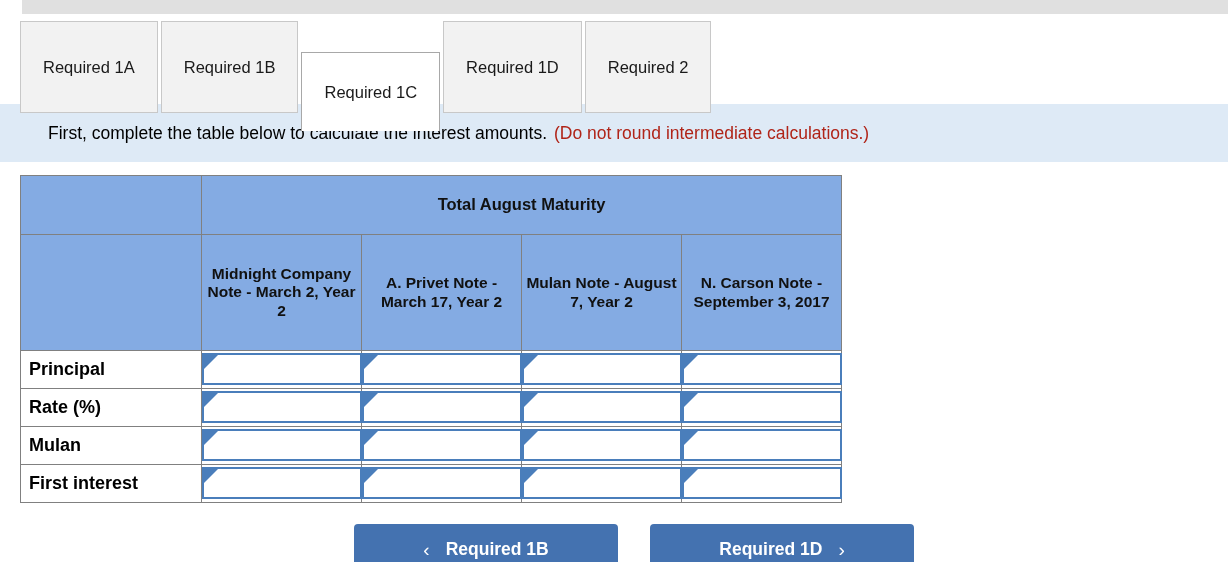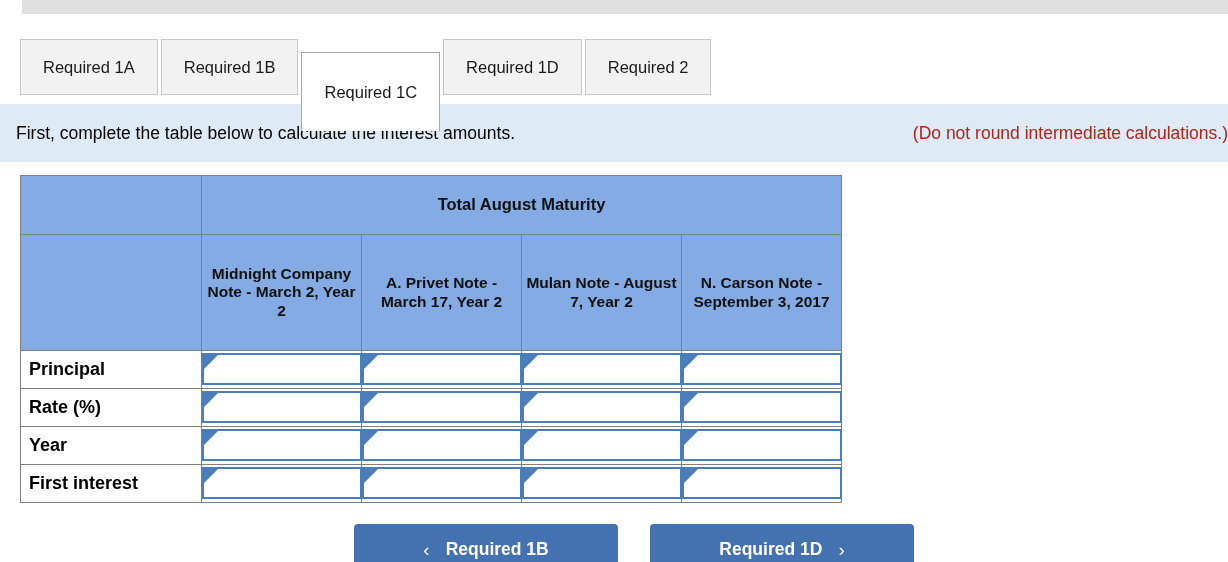--- a/index.html
+++ b/index.html
@@ -37,57 +37,56 @@
     height: 84px;
     margin-left: 20px;
     margin-top: 7px;
   }
   .tabs {
     display: flex;
     align-items: flex-start;
     height: 100%;
   }
   .tab {
-    height: 56px;
+    height: 92px;
     box-sizing: border-box;
     display: flex;
     align-items: center;
     justify-content: center;
     padding: 0 22px;
     background: #f2f2f2;
     border: 1px solid #c8c8c8;
     border-bottom: 1px solid #c8c8c8;
     font-size: 16.5px;
     color: #1a1a1a;
     white-space: nowrap;
     margin-right: 3px;
     position: relative;
-    top: 18px;
+    top: 0;
   }
   .tab.active {
     background: #ffffff;
     border: 1px solid #a8a8a8;
     border-bottom: none;
     height: 79px;
     top: 0;
     z-index: 5;
     margin-top: 31px;
   }
 
   
   .instruction {
     background: #deeaf6;
     height: 58px;
     display: flex;
     align-items: center;
-    padding-left: 16px;
+    padding-left: 48px;
     font-size: 17.5px;
     box-sizing: border-box;
     margin-top: -1px;
-    justify-content: space-between;
   }
   .instruction .note {
     color: #b02418;
     margin-left: 7px;
   }
 
   
   .table-area {
     margin-top: 13px;
     margin-left: 20px;
@@ -291,21 +290,21 @@
               <span class="flag"></span>
             </div>
           </td>
           <td class="cellbox">
             <div class="inputfield">
               <span class="flag"></span>
             </div>
           </td>
         </tr>
         <tr>
-          <td class="rowlabel">Year</td>
+          <td class="rowlabel">Mulan</td>
           <td class="cellbox">
             <div class="inputfield">
               <span class="flag"></span>
             </div>
           </td>
           <td class="cellbox">
             <div class="inputfield">
               <span class="flag"></span>
             </div>
           </td>

